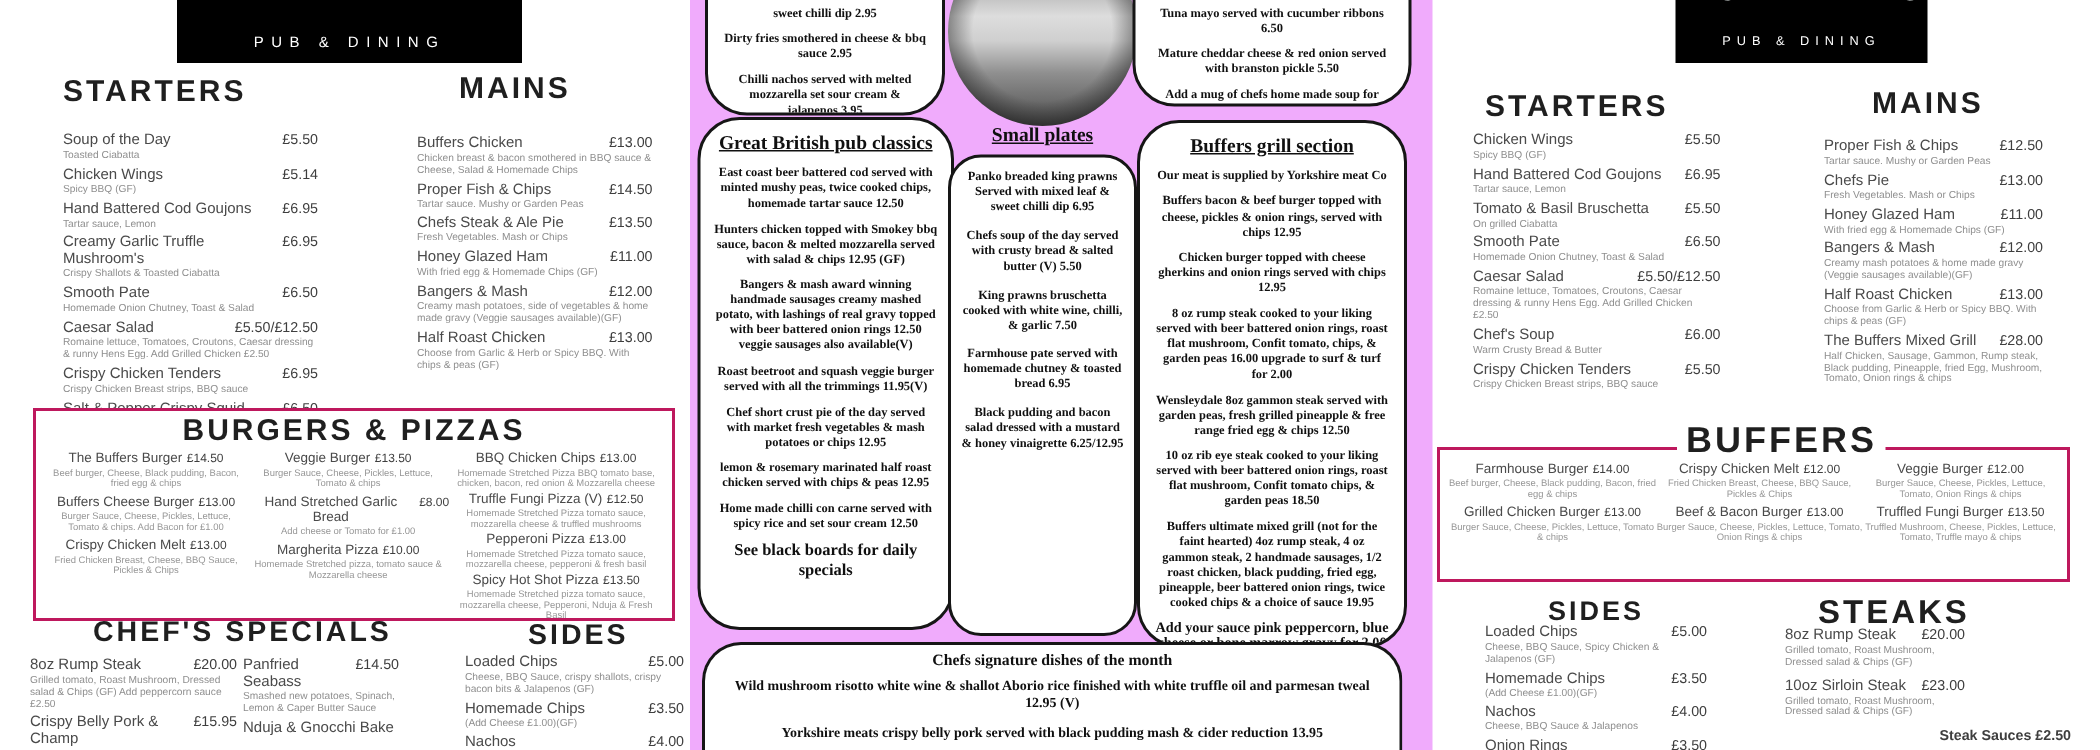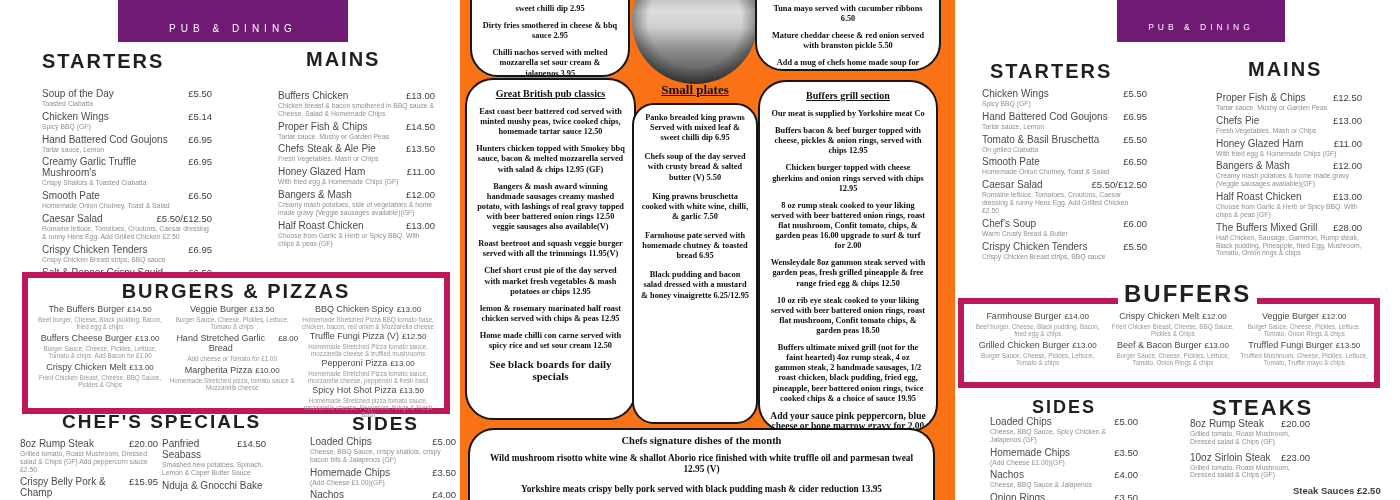--- a/index.html
+++ b/index.html
@@ -1,45 +1,45 @@
 <!DOCTYPE html>
 <html><head>
 <meta charset="utf-8">
 <style>
   html,body{margin:0;padding:0;background:#e8e8e8;}
   .page{position:relative;width:1400px;height:500px;background:#ffffff;overflow:hidden;
         font-family:"Liberation Sans",sans-serif;}
   
-  .hdr{position:absolute;background:#701a75;overflow:hidden;}
+  .hdr{position:absolute;background:#000000;overflow:hidden;}
   .hdr .logo{position:absolute;left:0;right:0;top:-27px;text-align:center;color:#e9efee;
              font-size:30px;letter-spacing:9px;font-weight:700;}
   .hdr .tag{position:absolute;left:0;right:0;bottom:8px;text-align:center;color:#ffffff;
             font-size:10px;letter-spacing:5px;}
   .h{position:absolute;font-weight:700;color:#1f1f1f;letter-spacing:2px;font-size:20px;white-space:nowrap;}
   .list{position:absolute;}
   .mi{margin-bottom:3px;}
   .mi-top{display:flex;justify-content:space-between;align-items:baseline;}
   .mi-name{font-size:10px;color:#4a4a4a;line-height:1.1;}
   .mi-price{font-size:9.5px;color:#3e3e3e;white-space:nowrap;margin-left:4px;}
   .mi-desc{font-size:6.8px;color:#8f8f8f;line-height:1.15;margin-top:1px;}
-  .bbox{position:absolute;border:6px solid #be185d;background:#fff;box-sizing:border-box;}
+  .bbox{position:absolute;border:2px solid #be185d;background:#fff;box-sizing:border-box;}
   .bbox-title{text-align:center;font-weight:700;letter-spacing:2px;font-size:20px;color:#1f1f1f;margin-top:2px;}
   .bcols{display:flex;justify-content:space-between;padding:2px 6px 0;}
   .bi{margin-bottom:4px;}
   .bi-head{display:flex;align-items:flex-start;justify-content:center;gap:3px;}
   .bi-name{font-size:9px;color:#4a4a4a;line-height:1.1;text-align:center;}
   .bi-price{font-size:8px;color:#3e3e3e;white-space:nowrap;}
   .bi-desc{font-size:6.3px;color:#979797;line-height:1.12;text-align:center;margin-top:1px;}
   
-  .center{position:absolute;left:460px;top:0;width:495px;height:500px;background:#f97316;}
+  .center{position:absolute;left:460px;top:0;width:495px;height:500px;background:#f0abfc;}
   .cbox{position:absolute;background:#fff;border:2px solid #161616;border-radius:28px;
         font-family:"Liberation Serif",serif;font-weight:700;color:#101010;text-align:center;
         box-sizing:border-box;overflow:hidden;}
   .cbox p{margin:0 0 7px;font-size:8.3px;line-height:1.22;}
-  .cb-title{font-size:10px;text-decoration:underline;margin:0 0 8px;line-height:1.1;}
+  .cb-title{font-size:13px;text-decoration:underline;margin:0 0 8px;line-height:1.1;}
   .cb-foot{font-size:11px;margin-top:2px;line-height:1.1;}
   .small-title{position:absolute;font-family:"Liberation Serif",serif;font-weight:700;color:#101010;
                text-decoration:underline;font-size:13px;text-align:center;}
   .photo{position:absolute;border-radius:50%;
          background:
            radial-gradient(circle, rgba(0,0,0,0) 52%, rgba(0,0,0,.45) 74%, rgba(0,0,0,.75) 100%),
            linear-gradient(180deg,#777 0%,#a8a8a8 22%,#ddd 42%,#cfcfcf 55%,#8f8f8f 72%,#4d4d4d 100%);}
   .bheading-white{background:#fff;padding:0 6px;z-index:3;}
   .note{position:absolute;font-size:9.5px;color:#3e3e3e;white-space:nowrap;}
 </style>
@@ -225,21 +225,21 @@
               <span class="bi-name">Margherita Pizza</span>
               <span class="bi-price">£10.00</span>
             </div>
             <div class="bi-desc">Homemade Stretched pizza, tomato sauce &amp; Mozzarella cheese</div>
           </div>
         </div>
       <div style="width:146px;">
 
           <div class="bi" style="margin-bottom:2px;">
             <div class="bi-head">
-              <span class="bi-name">BBQ Chicken Spicy</span>
+              <span class="bi-name">BBQ Chicken Chips</span>
               <span class="bi-price">£13.00</span>
             </div>
             <div class="bi-desc">Homemade Stretched Pizza BBQ tomato base, chicken, bacon, red onion &amp; Mozzarella cheese</div>
           </div>
 
           <div class="bi" style="margin-bottom:2px;">
             <div class="bi-head">
               <span class="bi-name">Truffle Fungi Pizza (V)</span>
               <span class="bi-price">£12.50</span>
             </div>

